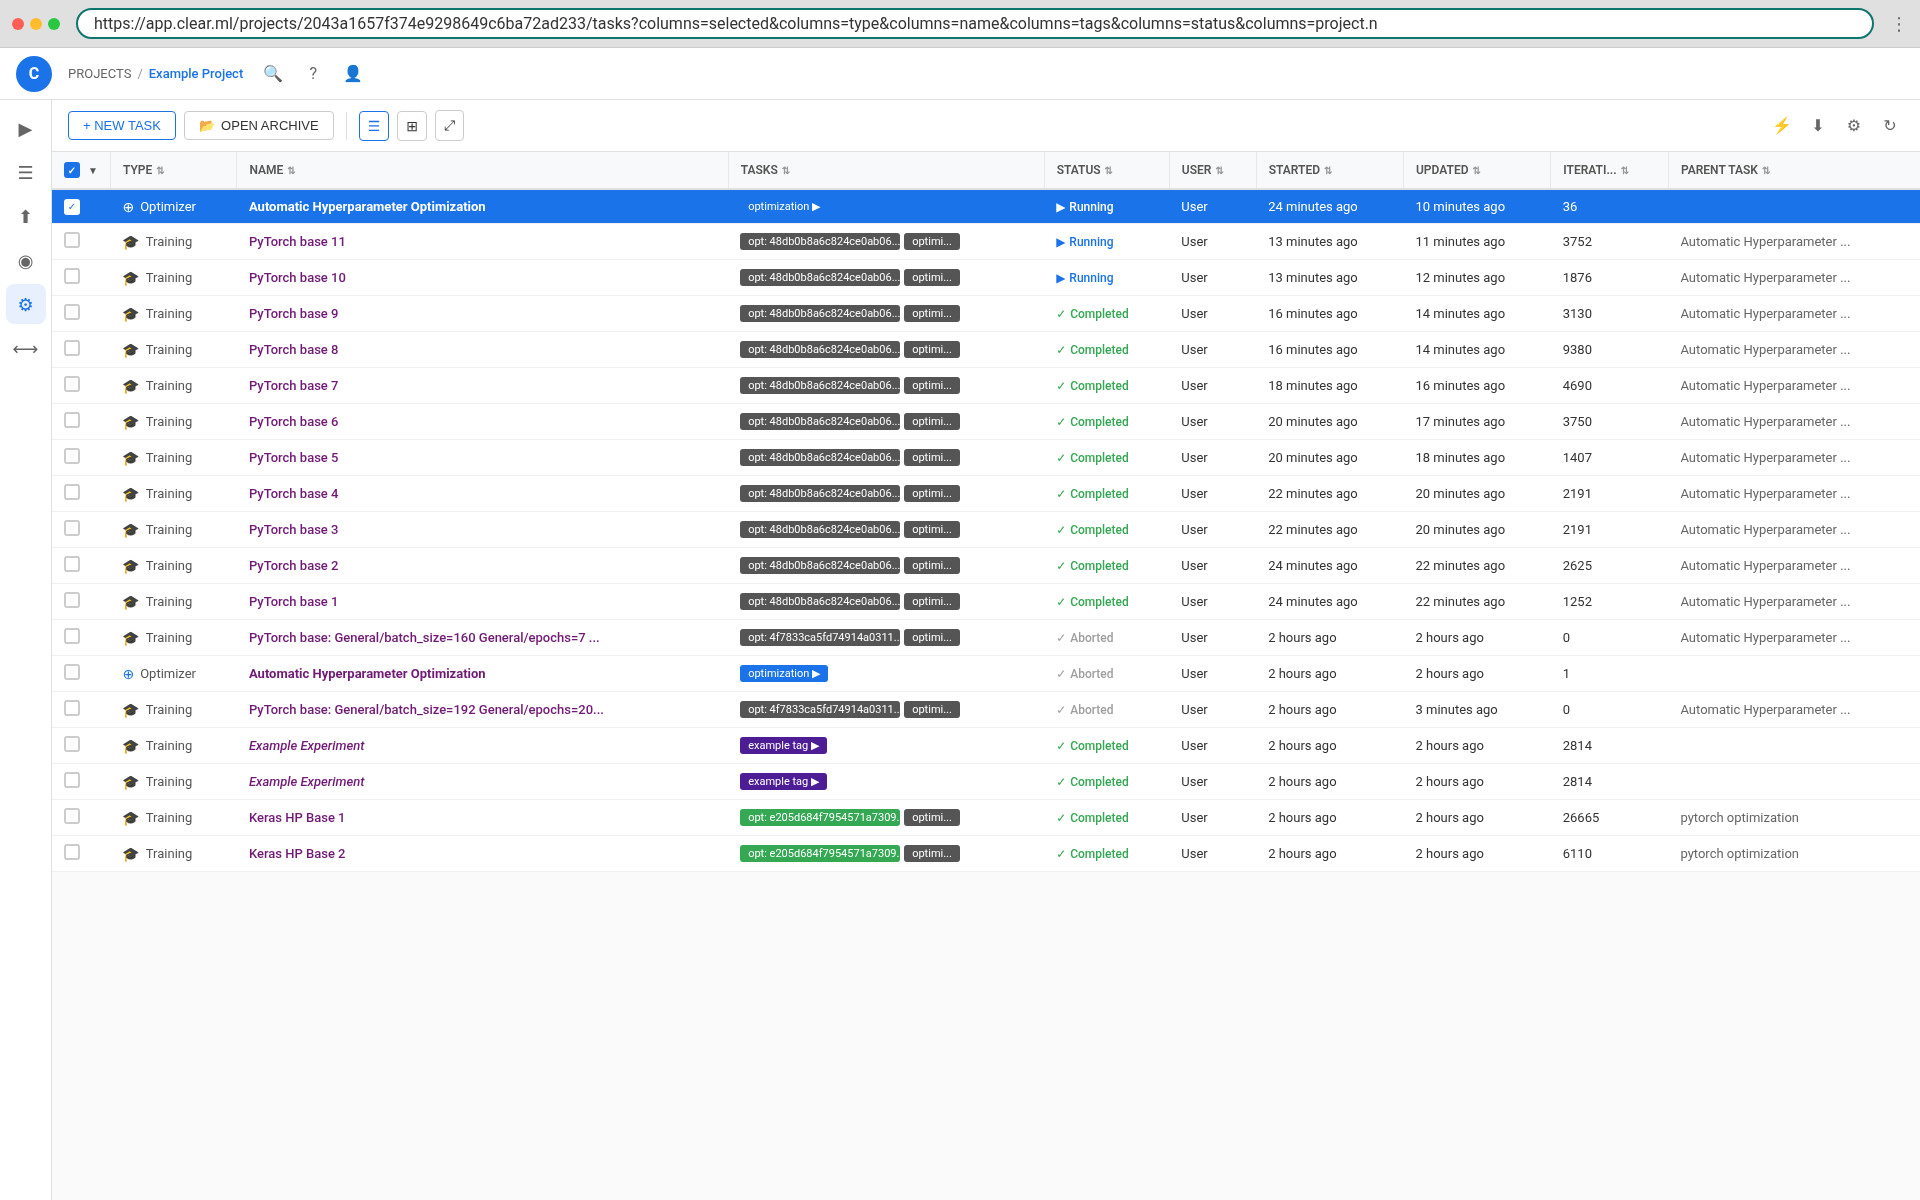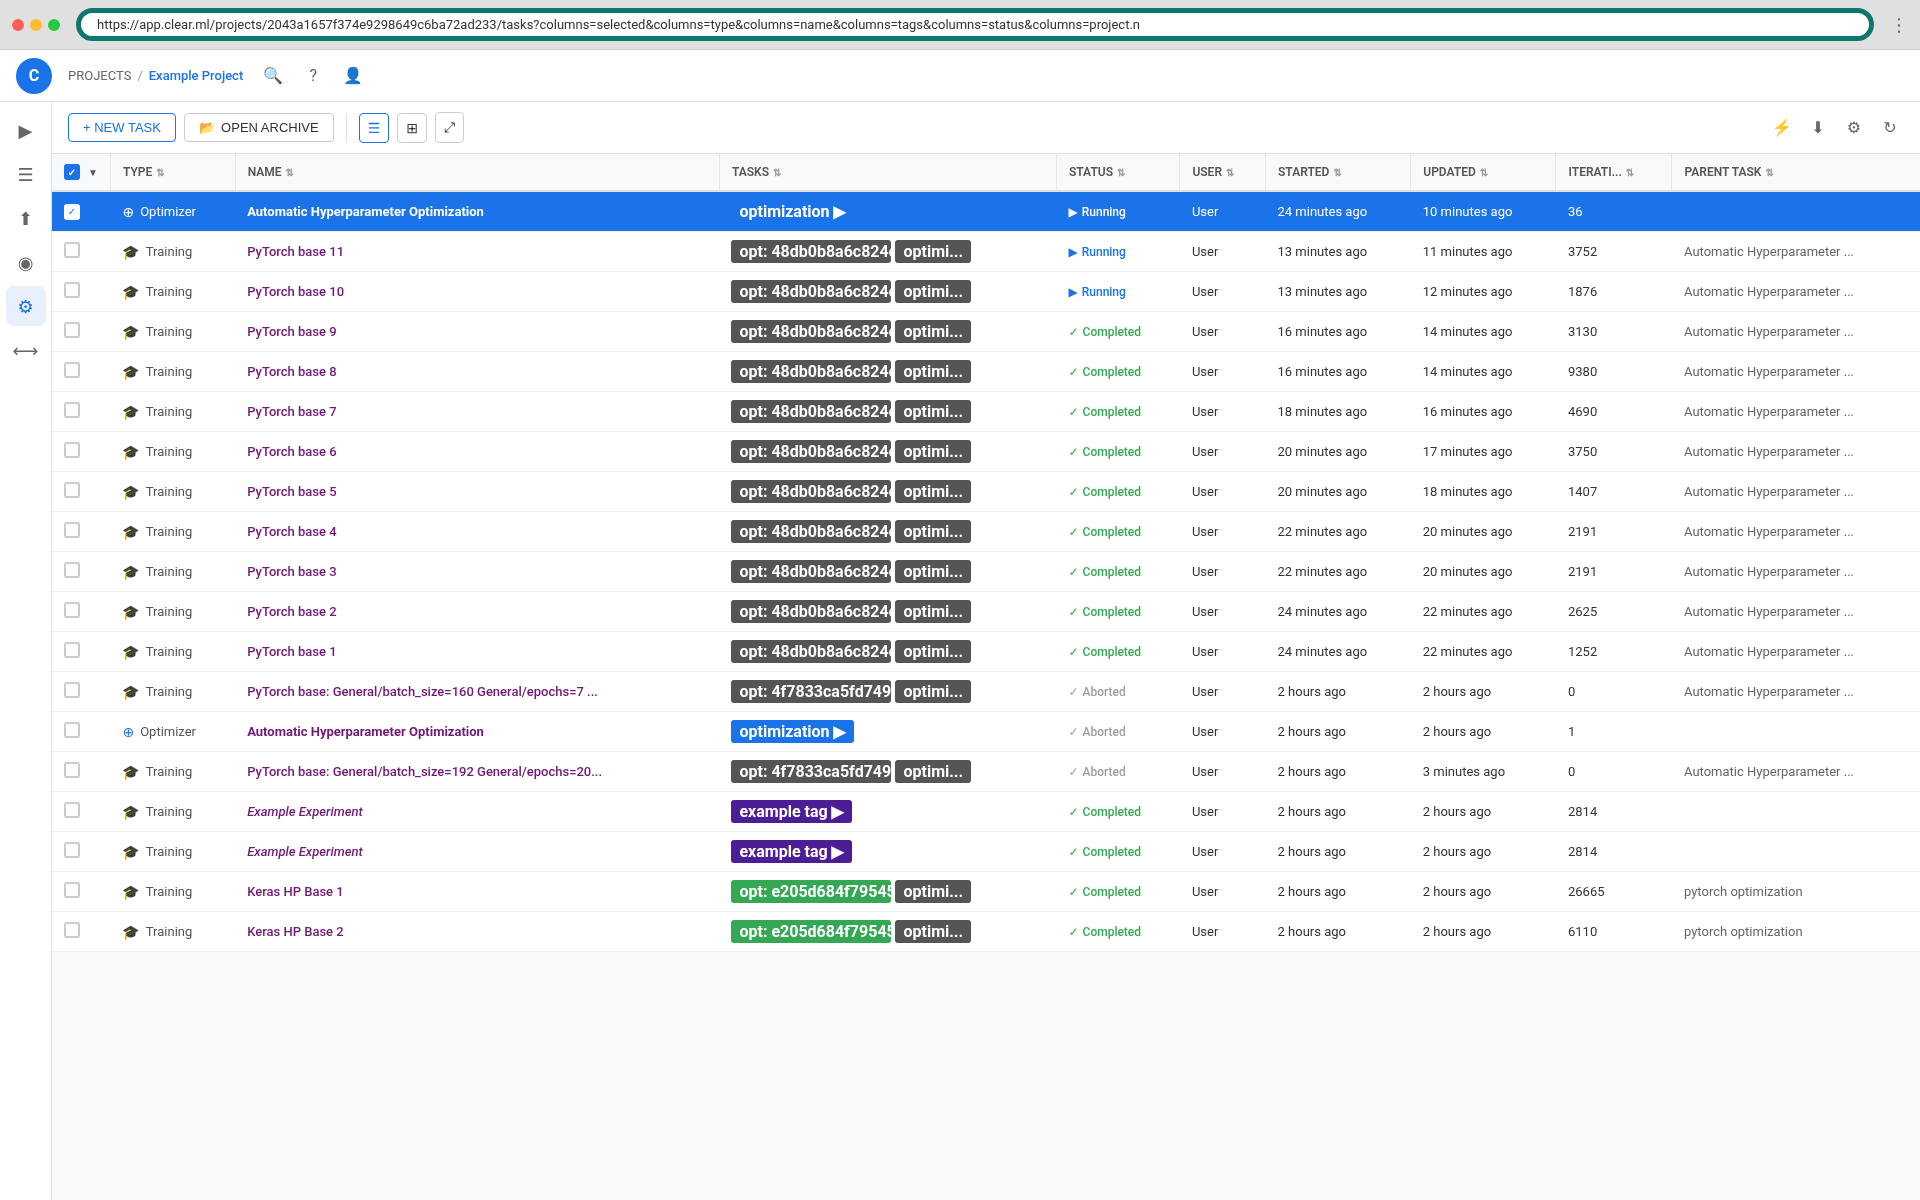--- a/index.html
+++ b/index.html
@@ -5,21 +5,21 @@
     * { box-sizing: border-box; margin: 0; padding: 0; }
     body { font-family: -apple-system, BlinkMacSystemFont, 'Segoe UI', Roboto, sans-serif; font-size: 13px; background: #f0f0f0; color: #333; }
 
     
     .browser-chrome { background: #e0e0e0; padding: 8px 12px; display: flex; align-items: center; gap: 8px; border-bottom: 1px solid #ccc; }
     .browser-dots { display: flex; gap: 6px; }
     .browser-dot { width: 12px; height: 12px; border-radius: 50%; }
     .browser-dot.red { background: #ff5f57; }
     .browser-dot.yellow { background: #ffbd2e; }
     .browser-dot.green { background: #28c941; }
-    .browser-url { flex: 1; background: white; border: 5px solid #0f766e; border-radius: 20px; padding: 4px 16px; font-size: 13px; color: #333; margin: 0 8px; }
+    .browser-url { flex: 1; background: white; border: 2px solid #0f766e; border-radius: 20px; padding: 4px 16px; font-size: 16px; color: #333; margin: 0 8px; }
     .browser-menu { color: #666; font-size: 18px; cursor: pointer; }
 
     
     .app { display: flex; flex-direction: column; height: calc(1200px - 48px); background: #f5f5f5; }
 
     
     .top-nav { background: white; border-bottom: 1px solid #e0e0e0; display: flex; align-items: center; padding: 0 16px; height: 52px; }
     .logo { width: 36px; height: 36px; background: #1a73e8; border-radius: 50%; display: flex; align-items: center; justify-content: center; color: white; font-weight: bold; font-size: 16px; margin-right: 16px; }
     .breadcrumb { display: flex; align-items: center; gap: 6px; font-size: 13px; color: #666; }
     .breadcrumb .projects { color: #666; }
@@ -65,21 +65,21 @@
     .checkbox { width: 16px; height: 16px; border: 2px solid #ccc; border-radius: 3px; display: inline-flex; align-items: center; justify-content: center; cursor: pointer; flex-shrink: 0; }
     .checkbox.checked { background: #1a73e8; border-color: #1a73e8; color: white; font-size: 10px; }
     .checkbox.checked-selected { background: white; border-color: white; color: #1a73e8; font-size: 10px; }
 
     
     .type-cell { display: flex; align-items: center; gap: 6px; color: #555; }
     .type-icon { font-size: 14px; }
 
     
     .tags-cell { display: flex; gap: 4px; align-items: center; flex-wrap: wrap; }
-    .tag { padding: 2px 8px; border-radius: 3px; font-size: 16px; font-weight: 700; display: inline-flex; align-items: center; gap: 4px; max-width: 160px; overflow: hidden; text-overflow: ellipsis; white-space: nowrap; }
+    .tag { padding: 2px 8px; border-radius: 3px; font-size: 11px; font-weight: 400; display: inline-flex; align-items: center; gap: 4px; max-width: 160px; overflow: hidden; text-overflow: ellipsis; white-space: nowrap; }
     .tag-blue { background: #1a73e8; color: white; }
     .tag-dark { background: #555; color: white; }
     .tag-green { background: #34a853; color: white; }
     .tag-orange { background: #4c1d95; color: white; }
 
     
     .status-badge { display: inline-flex; align-items: center; gap: 4px; font-size: 12px; font-weight: 500; }
     .status-running { color: #1a73e8; }
     .status-completed { color: #34a853; }
     .status-aborted { color: #9e9e9e; }

